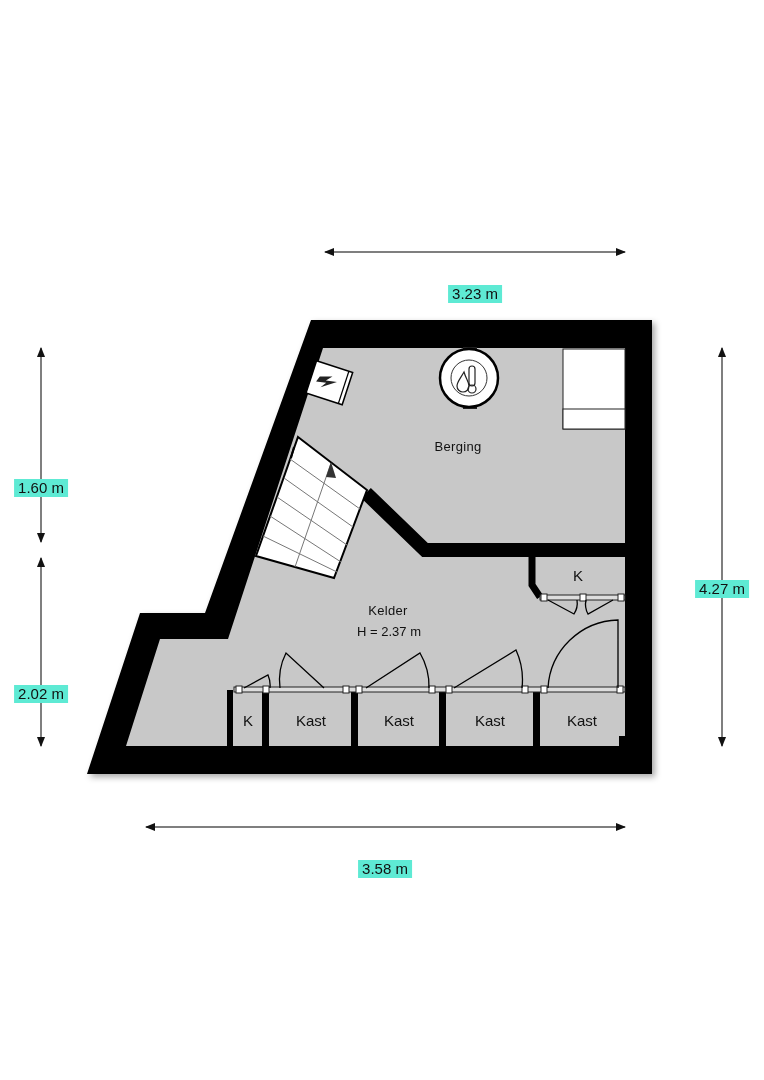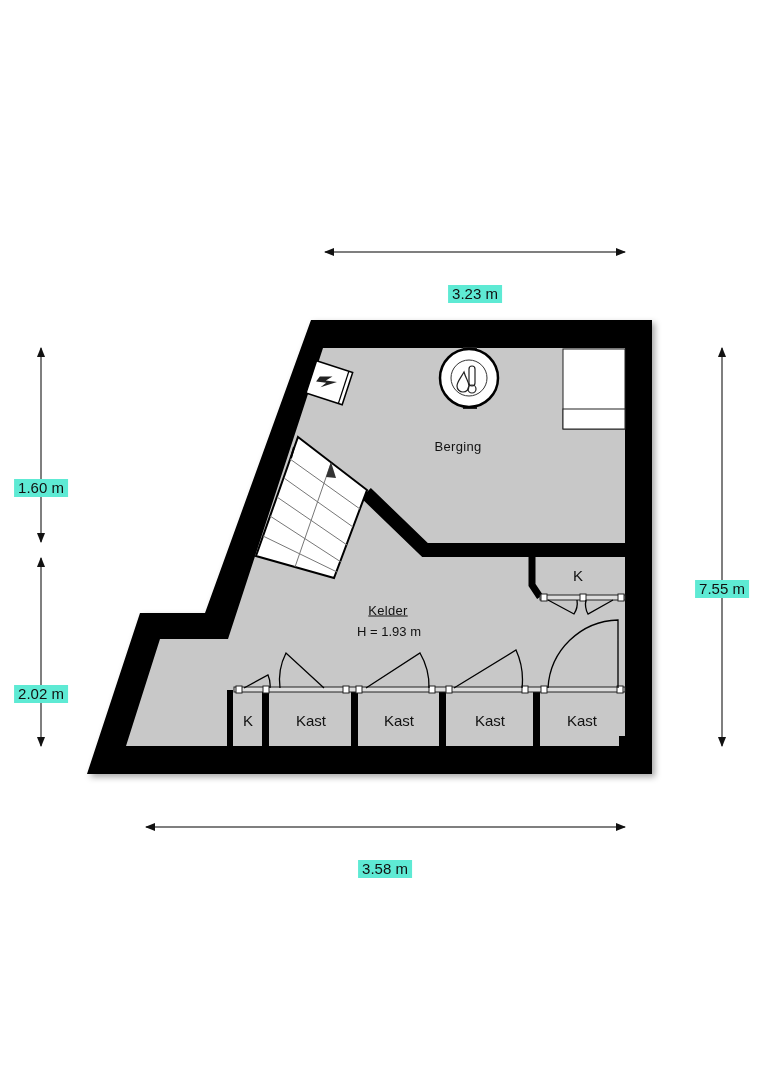--- a/index.html
+++ b/index.html
@@ -115,23 +115,23 @@
     <line x1="41" y1="348" x2="41" y2="542" marker-start="url(#arr)" marker-end="url(#arr)"></line>
     <line x1="41" y1="558" x2="41" y2="746" marker-start="url(#arr)" marker-end="url(#arr)"></line>
     <line x1="722" y1="348" x2="722" y2="746" marker-start="url(#arr)" marker-end="url(#arr)"></line>
   </g>
 </svg>
 
 <div class="lbl dim" style="left:475px; top:252px;">3.23 m</div>
 <div class="lbl dim" style="left:385px; top:827px;">3.58 m</div>
 <div class="lbl dim" style="left:41px; top:446px;">1.60 m</div>
 <div class="lbl dim" style="left:41px; top:652px;">2.02 m</div>
-<div class="lbl dim" style="left:722px; top:547px;">7.55 m</div>
+<div class="lbl dim" style="left:722px; top:547px;">4.27 m</div>
 
 <div class="lbl room" style="left:458px; top:446px;">Berging</div>
-<div class="lbl room" style="left:388px; top:610px;text-decoration:underline;">Kelder</div>
-<div class="lbl sub" style="left:389px; top:631px;">H = 1.93 m</div>
+<div class="lbl room" style="left:388px; top:610px;">Kelder</div>
+<div class="lbl sub" style="left:389px; top:631px;">H = 2.37 m</div>
 <div class="lbl small" style="left:578px; top:575px;">K</div>
 <div class="lbl small" style="left:248px; top:720px;">K</div>
 <div class="lbl small" style="left:311px; top:720px;">Kast</div>
 <div class="lbl small" style="left:399px; top:720px;">Kast</div>
 <div class="lbl small" style="left:490px; top:720px;">Kast</div>
 <div class="lbl small" style="left:582px; top:720px;">Kast</div>
 
 </body></html>

